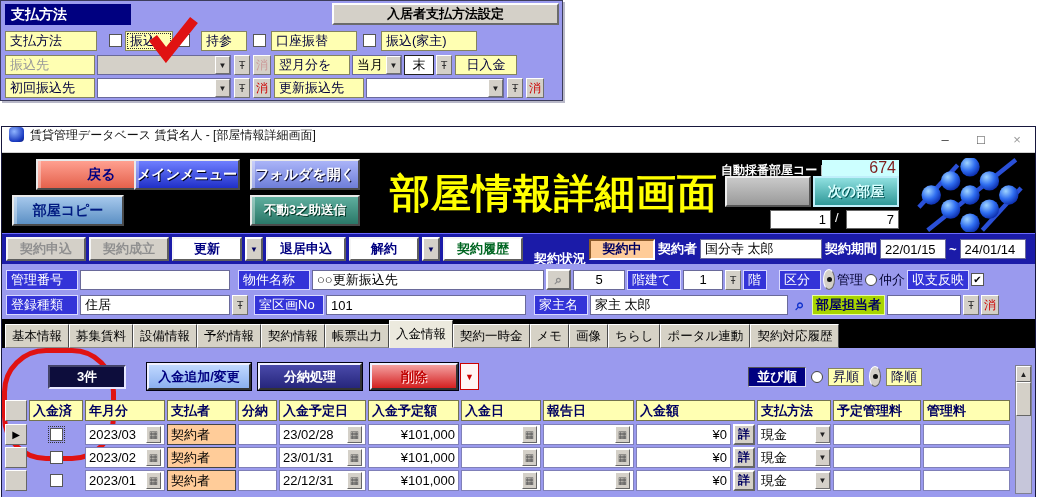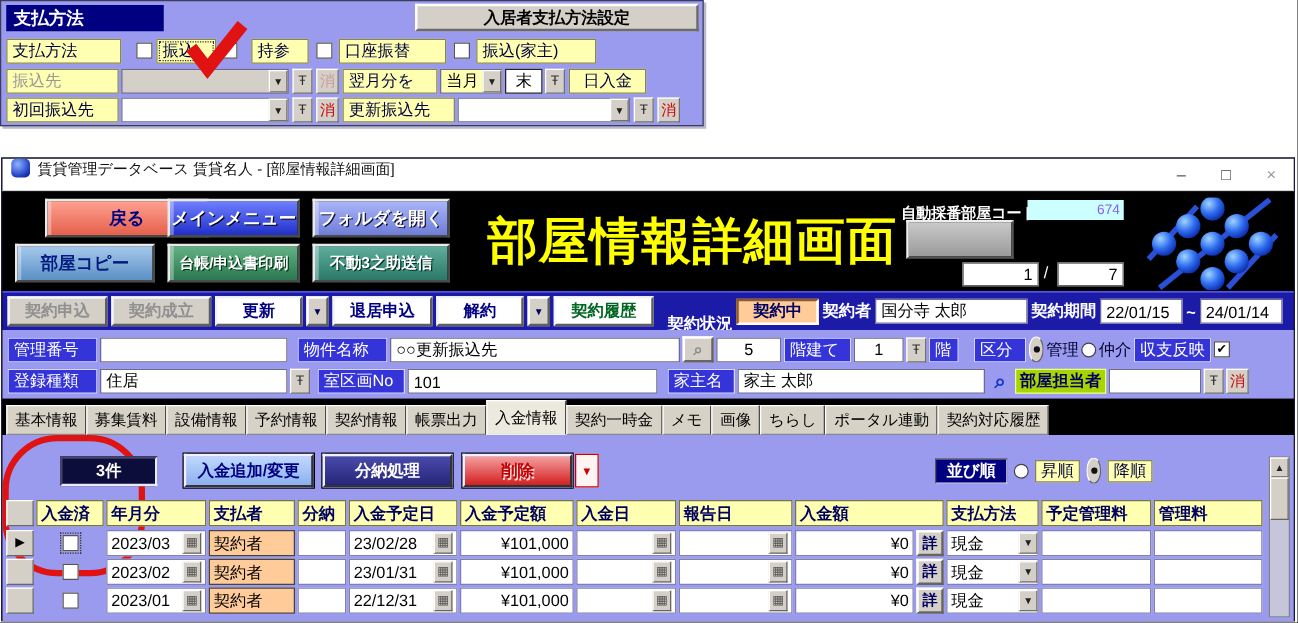--- a/index.html
+++ b/index.html
@@ -59,21 +59,21 @@
       font-weight:bold;font-size:14px;display:flex;align-items:center;justify-content:center;
       box-sizing:border-box;box-shadow:inset 3px 0 0 rgba(255,255,255,.35);white-space:nowrap;}
   .b-back{left:10px;top:6px;width:131px;background:linear-gradient(#ffa090,#e4614c);color:#000080;margin-left:24px;}
   .b-menu{left:132px;top:6px;width:106px;background:linear-gradient(#6f7fff,#2030c8);color:#fff;text-shadow:1px 1px 0 #001;}
   .b-folder{left:248px;top:6px;width:110px;background:linear-gradient(#aab4f8,#6e7ed8);color:#fff;text-shadow:1px 1px 0 #113;}
   .b-copy{left:10px;top:42px;width:112px;background:linear-gradient(#a6c8ec,#5c90c4);color:#001a80;}
   .b-ledger{left:132px;top:42px;width:106px;background:linear-gradient(#63b183,#2a7850);color:#fff;font-size:12px;text-shadow:1px 1px 0 #031;}
   .b-fudo{left:248px;top:42px;width:110px;background:linear-gradient(#5fae9e,#2a7868);color:#fff;font-size:12.5px;text-shadow:1px 1px 0 #032;}
   .scr-title{left:388px;top:12px;font-size:40px;font-weight:bold;color:#ffff00;letter-spacing:1px;line-height:56px;white-space:nowrap;}
   .auto-lbl{left:719px;top:9px;color:#fff;font-size:12px;font-weight:bold;white-space:nowrap;}
-  .auto-val{left:820px;top:7px;width:77px;height:16px;background:#ccffff;color:#8b5cf6;font-size:11px;
+  .auto-val{left:820px;top:7px;width:77px;height:16px;background:#ccffff;color:#7f1d1d;font-size:16px;
       display:flex;align-items:center;justify-content:flex-end;padding:0 3px;}
   .gray-btn{left:723px;top:23px;width:86px;height:31px;background:linear-gradient(#c9c9c9,#9a9a9a);
       border:2px solid;border-color:#eee #555 #555 #eee;}
   .next-btn{left:811px;top:23px;width:86px;height:31px;background:linear-gradient(#8fe0e0,#2f9898);
       border:2px solid #bfeffb;color:#d8ffff;font-weight:bold;font-size:14px;
       display:flex;align-items:center;justify-content:center;text-shadow:1px 1px 0 #055;}
   .page-f1{left:768px;top:57px;width:61px;height:19px;}
   .page-sl{left:833px;top:57px;color:#fff;font-size:13px;}
   .page-f2{left:844px;top:57px;width:53px;height:19px;}
   .pagef{background:#fff;border:1px solid #666;display:flex;align-items:center;justify-content:flex-end;
@@ -209,28 +209,28 @@
       <span class="wbtn">□</span>
       <span class="wbtn" style="color:#999;">×</span>
     </span>
   </div>
 
   <div class="abs banner">
     <div class="bbtn b-back">戻る</div>
     <div class="bbtn b-menu">メインメニュー</div>
     <div class="bbtn b-folder">フォルダを開く</div>
     <div class="bbtn b-copy">部屋コピー</div>
-    <div class="bbtn b-ledger">台帳/申込書印刷</div>
     <div class="bbtn b-fudo">不動3之助送信</div>
 
     <div class="abs scr-title">部屋情報詳細画面</div>
 
     <div class="abs auto-lbl">自動採番部屋コード</div>
     <div class="abs auto-val">674</div>
     <div class="abs gray-btn"></div>
+    <div class="abs next-btn">次の部屋</div>
     <div class="abs pagef page-f1">1</div>
     <div class="abs page-sl">/</div>
     <div class="abs pagef page-f2">7</div>
 
     <svg class="abs logo" width="126" height="74" viewBox="0 0 120 84">
       <defs>
         <radialGradient id="ball" cx="35%" cy="30%" r="75%">
           <stop offset="0%" stop-color="#9fd4ff"></stop>
             <stop offset="55%" stop-color="#2f6df0"></stop>
             <stop offset="100%" stop-color="#0a2aa8"></stop>

